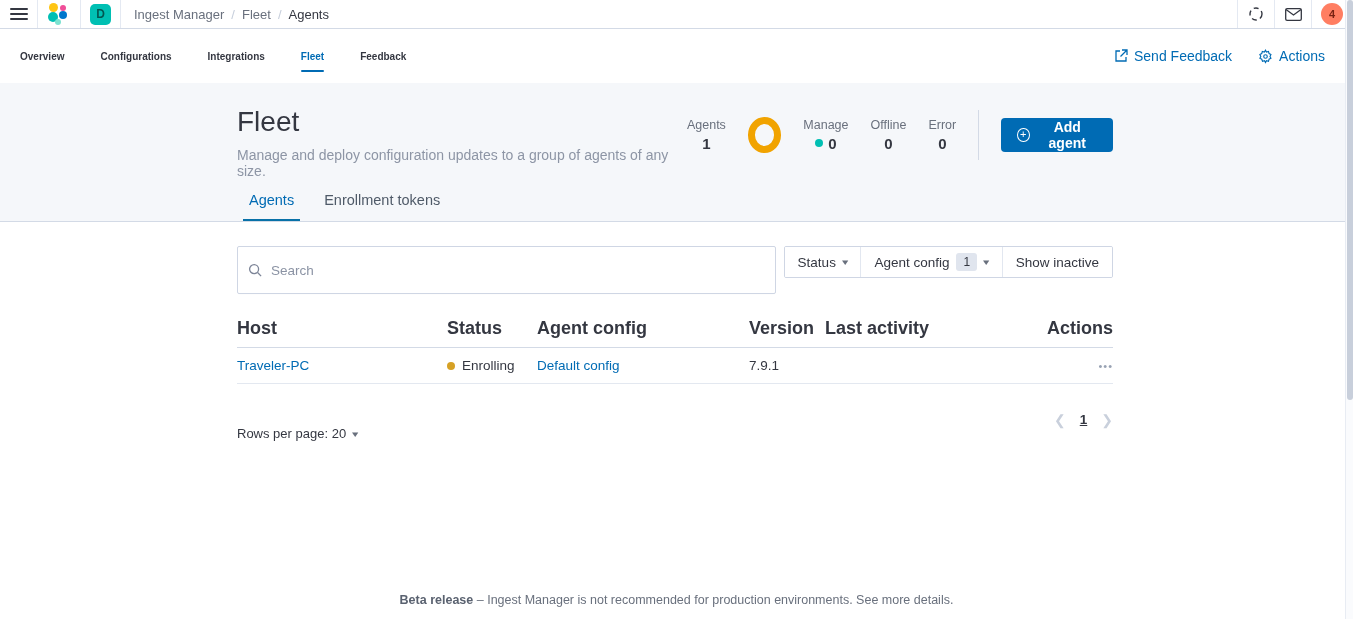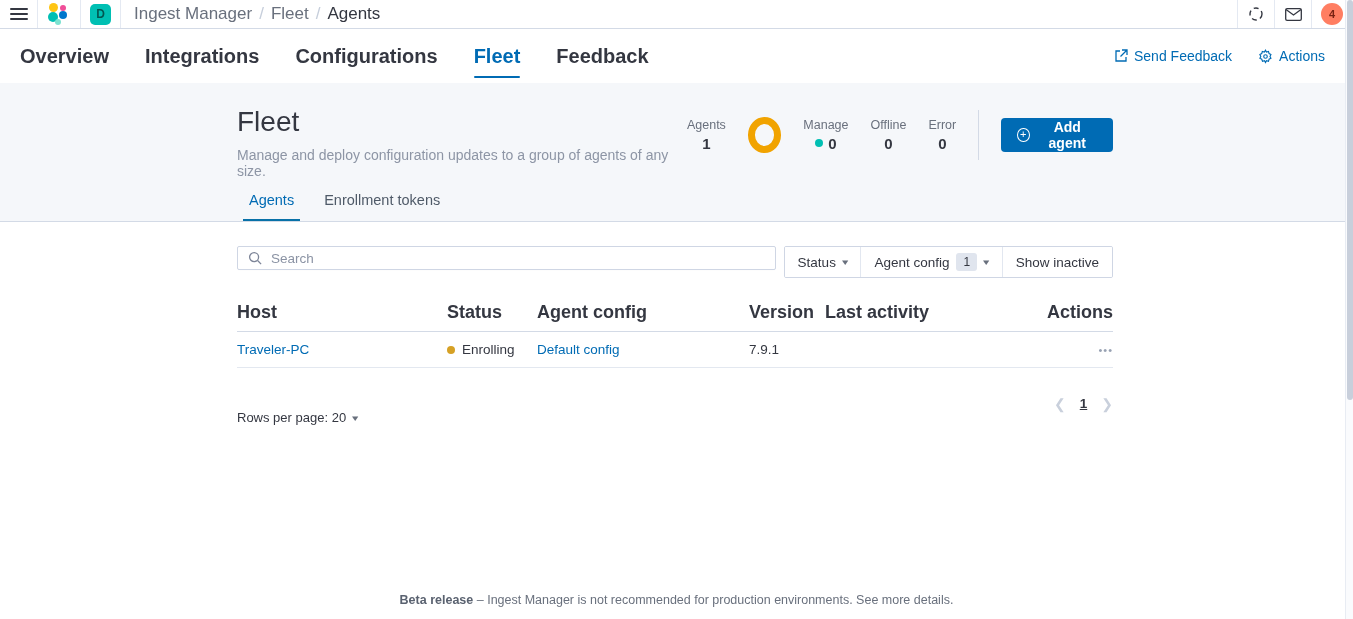--- a/index.html
+++ b/index.html
@@ -24,39 +24,39 @@
   .tb-divider { width: 1px; height: 28px; background: #E4E9F2; margin: 0 9px; }
   .hamburger { width: 18px; height: 13px; display: flex; flex-direction: column; justify-content: space-between; cursor: pointer; }
   .hamburger span { display: block; height: 2.4px; background: #343741; border-radius: 1px; }
   .logo { width: 24px; height: 24px; position: relative; display: inline-block; }
   .logo i { position: absolute; border-radius: 50%; }
   .space-badge {
     width: 21px; height: 21px; border-radius: 5px; background: #00BFB3;
     color: rgba(0,0,0,0.55); font-size: 12px; font-weight: 700;
     display: flex; align-items: center; justify-content: center; cursor: pointer;
   }
-  .breadcrumb { display: flex; align-items: center; font-size: 17px; margin-left: 4px; }
+  .breadcrumb { display: flex; align-items: center; font-size: 13px; margin-left: 4px; }
   .breadcrumb .crumb { color: #69707D; cursor: pointer; }
   .breadcrumb .crumb.last { color: #343741; cursor: default; }
   .breadcrumb .sep { color: #C6CEDB; margin: 0 7px; }
   .tb-right { margin-left: auto; display: flex; align-items: center; }
   .tb-icon { width: 18px; height: 18px; color: #343741; display: inline-flex; align-items: center; justify-content: center; cursor: pointer; }
   .alert-avatar {
     width: 22px; height: 22px; border-radius: 50%; background: #FF7E62;
     color: #7a2313; font-size: 11px; font-weight: 700;
     display: flex; align-items: center; justify-content: center; cursor: pointer;
   }
 
   
   .appnav {
     height: 54px; background: #fff; display: flex; align-items: center;
     padding: 0 28px 0 20px;
   }
   .appnav .tab {
-    font-size: 20px; font-weight: 600; color: #343741;
+    font-size: 10px; font-weight: 600; color: #343741;
     margin-right: 36px; position: relative; padding: 18px 0; cursor: pointer;
   }
   .appnav .tab.active { color: #006BB4; }
   .appnav .tab.active::after {
     content: ""; position: absolute; left: 0; right: 0; bottom: 8px;
     height: 2px; background: #006BB4; border-radius: 1px;
   }
   .appnav-actions { margin-left: auto; display: flex; align-items: center; gap: 26px; }
   .nav-action { color: #006BB4; font-size: 14px; display: inline-flex; align-items: center; gap: 6px; cursor: pointer; }
 
@@ -94,21 +94,21 @@
   .header-tabs .htab { font-size: 14.5px; color: #4f5a68; padding-bottom: 13px; position: relative; cursor: pointer; }
   .header-tabs .htab.active { color: #006BB4; }
   .header-tabs .htab.active::after {
     content: ""; position: absolute; left: -6px; right: -6px; bottom: 0; height: 2px; background: #0871a8;
   }
 
   
   .content { padding: 24px 240px 0 237px; }
   .toolbar { display: flex; gap: 8px; }
   .search-box {
-    flex: 1; height: 24px; background: #fff;
+    flex: 1; height: 48px; background: #fff;
     border: 1px solid #cfd6e4; border-radius: 2px;
     display: flex; align-items: center; padding: 0 10px; gap: 8px;
     box-shadow: 0 1px 1px -1px rgba(152,162,179,0.2);
   }
   .search-box input {
     border: none; outline: none; flex: 1; font-size: 13.5px;
     font-family: "Liberation Sans", sans-serif; color: #343741; background: transparent;
   }
   .search-box input::placeholder { color: #8b93a4; }
   .filter-group {
@@ -204,22 +204,22 @@
           <path d="M1 1.5 L8.5 7 L16 1.5" fill="none" stroke="#343741" stroke-width="1.3"></path>
         </svg>
     </span>
     <div class="tb-divider"></div>
     <div class="alert-avatar">4</div>
   </div>
 </div>
 
 <div class="appnav">
   <span class="tab">Overview</span>
+  <span class="tab">Configurations</span>
   <span class="tab">Integrations</span>
-  <span class="tab">Configurations</span>
   <span class="tab active">Fleet</span>
   <span class="tab">Feedback</span>
   <div class="appnav-actions">
     <span class="nav-action">
       <svg width="14" height="14" viewBox="0 0 14 14">
           <path d="M6 2 H2 V12 H12 V8" fill="none" stroke="#006BB4" stroke-width="1.3"></path>
           <path d="M8 1 H13 V6 M13 1 L6.5 7.5" fill="none" stroke="#006BB4" stroke-width="1.3"></path>
         </svg>
       <span>Send Feedback</span>
     </span>

